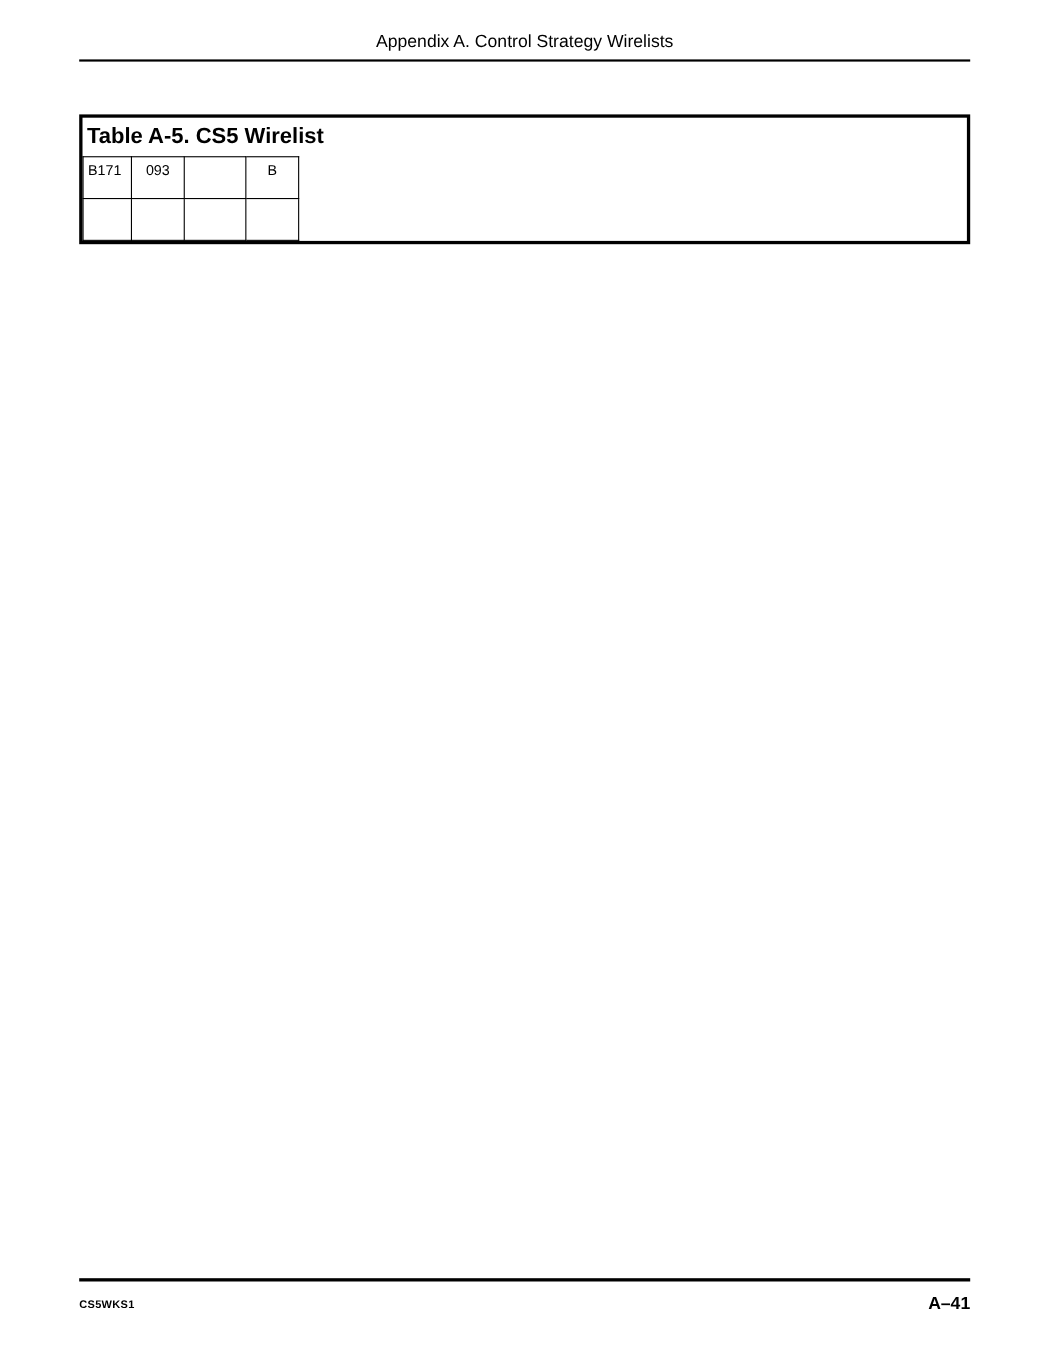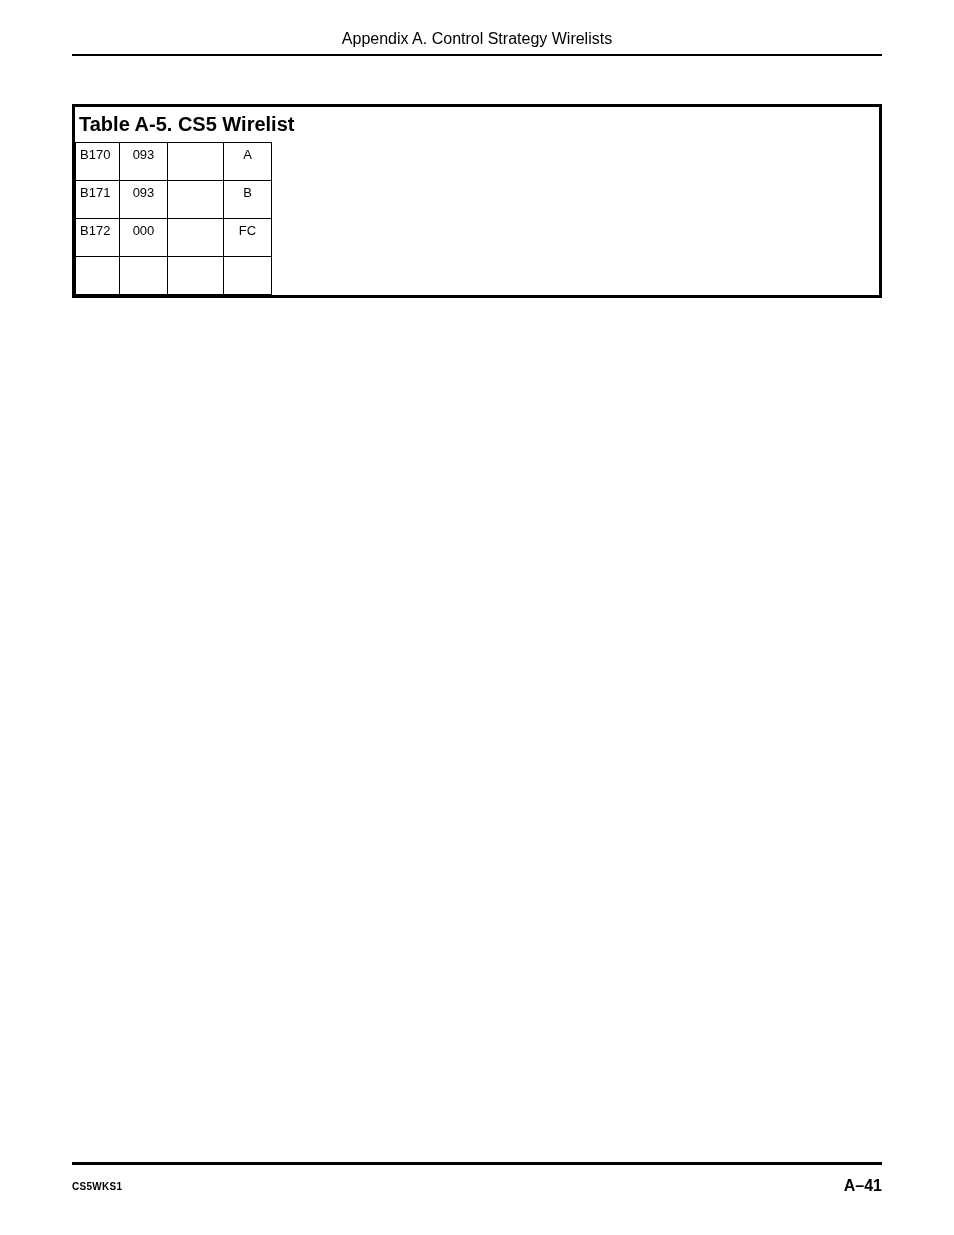--- a/index.html
+++ b/index.html
@@ -49,37 +49,25 @@
 
   <div class="header-area">
     <div class="header-text">Appendix A. Control Strategy Wirelists</div>
     <hr class="header-rule">
   </div>
 
   <div class="main-box">
     <div class="table-title">Table A-5.  CS5 Wirelist</div>
     <table class="wirelist">
       <tbody>
-          <tr>
-        <td class="col1">B170</td>
-        <td class="col2">093</td>
-        <td class="col3"></td>
-        <td class="col4">A</td>
-      </tr>
       <tr>
         <td class="col1">B171</td>
         <td class="col2">093</td>
         <td class="col3"></td>
         <td class="col4">B</td>
-      </tr>
-      <tr>
-        <td class="col1">B172</td>
-        <td class="col2">000</td>
-        <td class="col3"></td>
-        <td class="col4">FC</td>
       </tr>
       <tr>
         <td class="col1"></td>
         <td class="col2"></td>
         <td class="col3"></td>
         <td class="col4"></td>
       </tr>
     </tbody>
       </table>
   </div>

